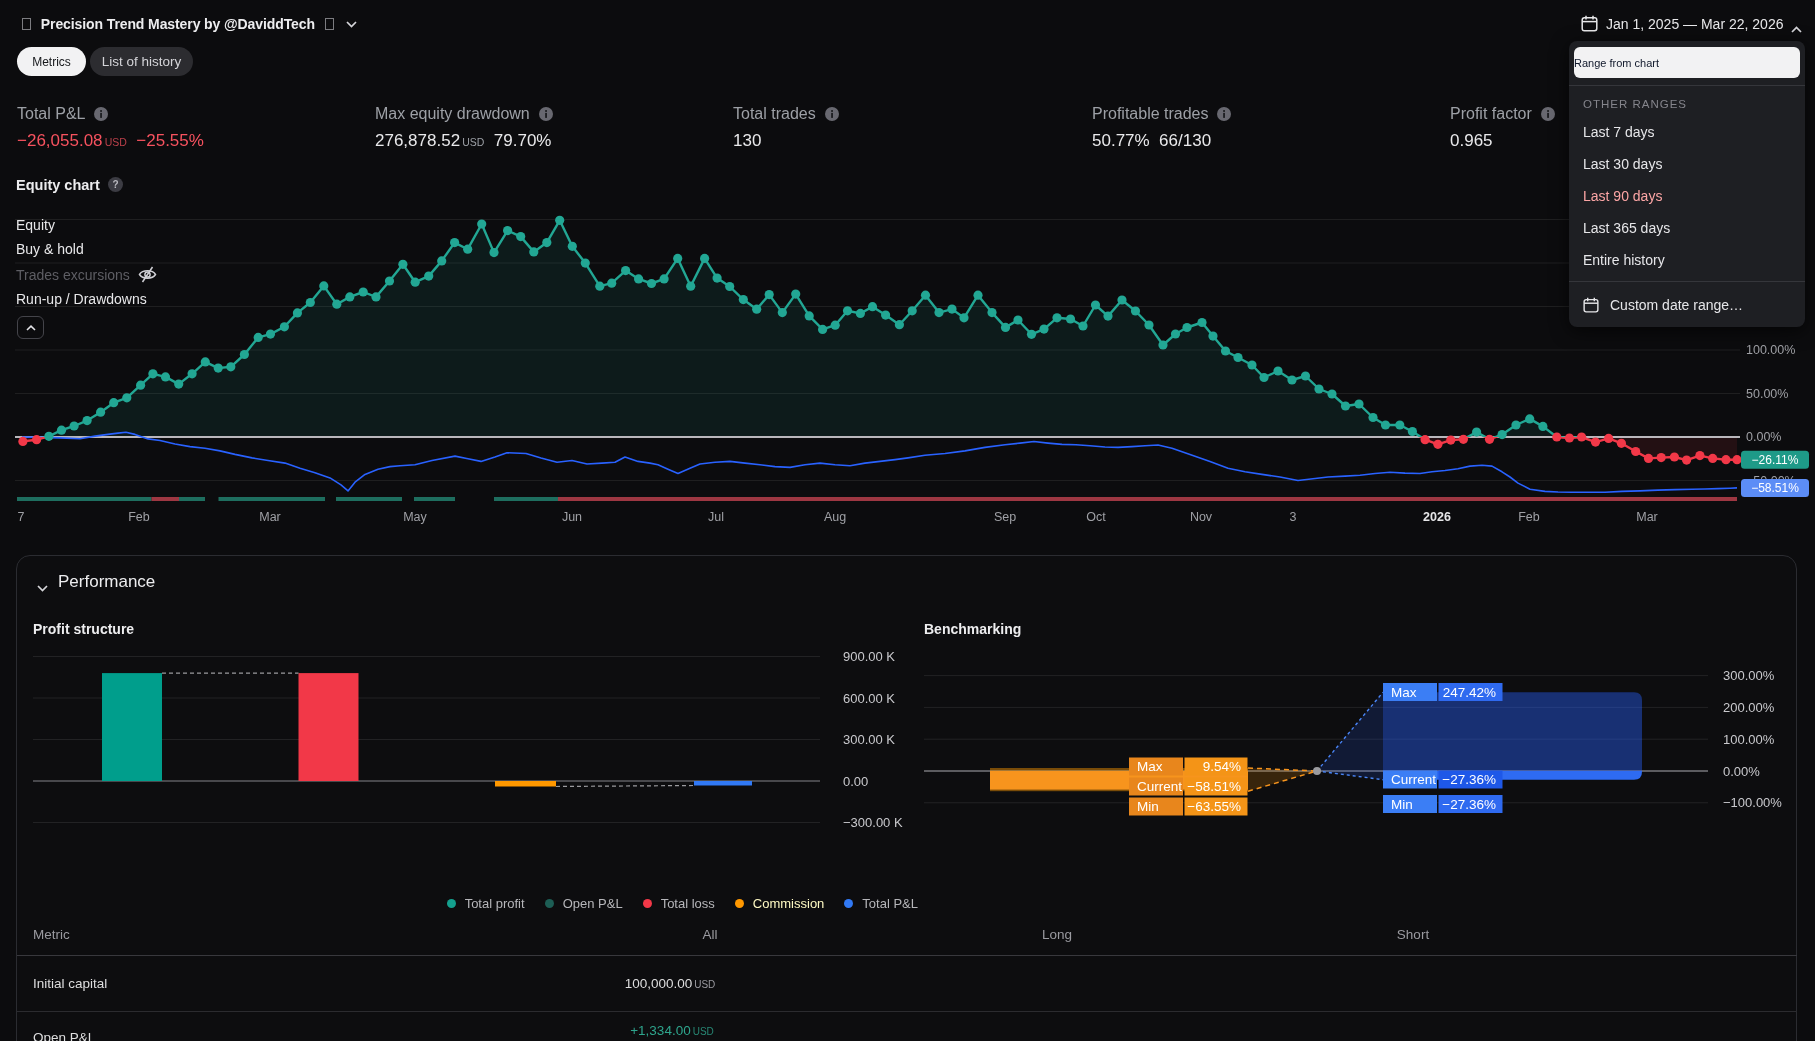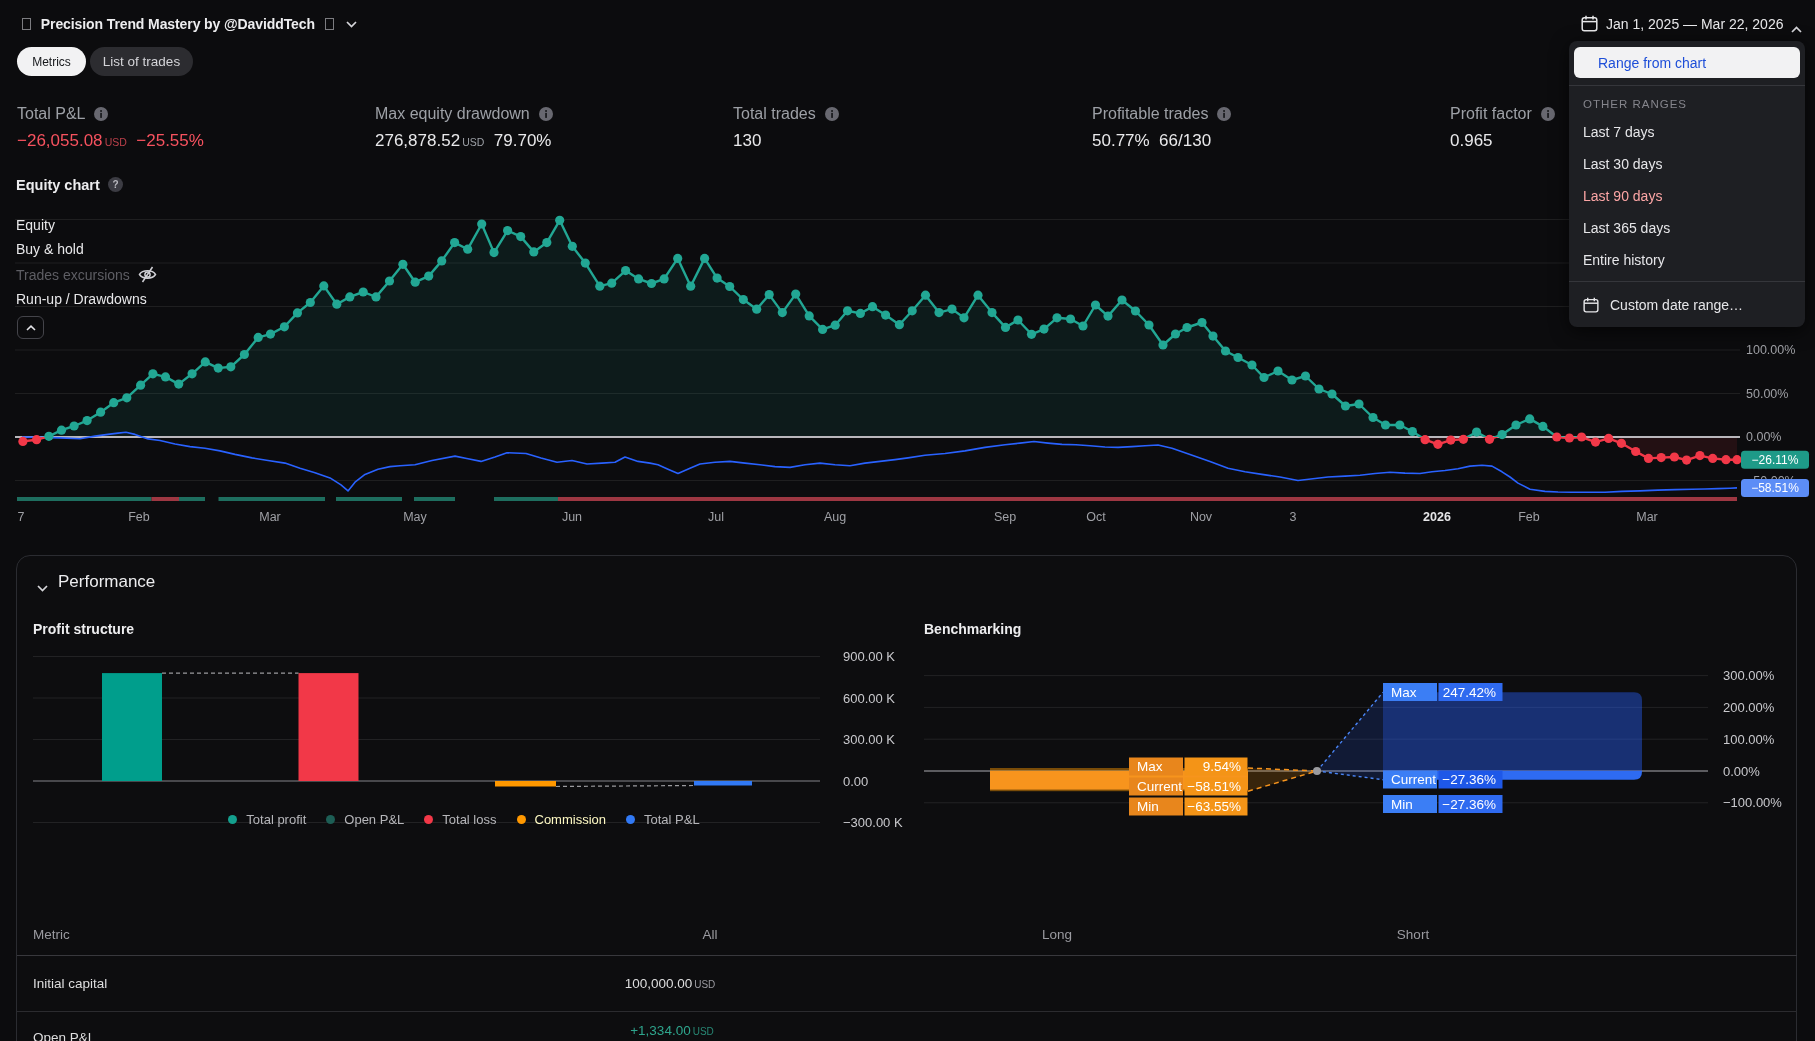--- a/index.html
+++ b/index.html
@@ -17,21 +17,21 @@
         <line x1="12" y1="0.8" x2="12" y2="4.6"></line>
         <line x1="1.2" y1="6.6" x2="15.8" y2="6.6"></line>
       </g>
     </svg>
 <div style="position:absolute;left:1606px;top:16px;font-size:14px;color:#e8e8ea;white-space:nowrap">Jan 1, 2025 — Mar 22, 2026</div>
 <div style="position:absolute;left:1791px;top:19px"><svg width="11" height="7" viewBox="0 0 11 7" fill="none" stroke="#d6d6da" stroke-width="1.7">
         <path d="M1 6 L5.5 1.5 L10 6"></path>
       </svg></div>
 
 <div style="position:absolute;left:17px;top:47px;width:69px;height:29px;border-radius:15px;background:#f2f2f3;color:#15171a;font-size:12px;display:flex;align-items:center;justify-content:center">Metrics</div>
-<div style="position:absolute;left:90px;top:47px;width:103px;height:29px;border-radius:15px;background:#2c2c30;color:#d4d4d8;font-size:13.5px;display:flex;align-items:center;justify-content:center">List of trades</div>
+<div style="position:absolute;left:90px;top:47px;width:103px;height:29px;border-radius:15px;background:#2c2c30;color:#d4d4d8;font-size:13.5px;display:flex;align-items:center;justify-content:center">List of history</div>
 
 <div style="position:absolute;left:17px;top:105px;font-size:16px;color:#9da0a6;white-space:nowrap">Total P&amp;L&nbsp; <svg width="14" height="14" viewBox="0 0 14 14" style="vertical-align:-2px">
         <circle cx="7" cy="7" r="7" fill="#686870"></circle>
         <rect x="6.2" y="5.9" width="1.7" height="5" fill="#17181b"></rect>
         <rect x="6.2" y="3.1" width="1.7" height="1.8" fill="#17181b"></rect>
       </svg></div>
 <div style="position:absolute;left:17px;top:131px;font-size:17px;color:#e9e9eb;white-space:nowrap"><span style="color:#f7525f">−26,055.08<span style="font-size:10.5px;opacity:.75"> USD</span>&nbsp;&nbsp;−25.55%</span></div>
     <div style="position:absolute;left:375px;top:105px;font-size:16px;color:#9da0a6;white-space:nowrap">Max equity drawdown&nbsp; <svg width="14" height="14" viewBox="0 0 14 14" style="vertical-align:-2px">
         <circle cx="7" cy="7" r="7" fill="#686870"></circle>
         <rect x="6.2" y="5.9" width="1.7" height="5" fill="#17181b"></rect>
@@ -278,21 +278,21 @@
 <rect x="462" y="136.0" width="61" height="5.5" fill="#ff9800"></rect>
 <rect x="661" y="136.0" width="58" height="4.5" fill="#3179f5"></rect>
 <line x1="129" y1="28.1" x2="265.5" y2="28.1" stroke="#9a9a9e" stroke-width="1.2" stroke-dasharray="4,3"></line>
 <line x1="523" y1="141.5" x2="661" y2="140.5" stroke="#9a9a9e" stroke-width="1.2" stroke-dasharray="4,3"></line>
 <text x="810" y="16.0" font-size="13" fill="#c9c9cd">900.00 K</text>
       <text x="810" y="57.5" font-size="13" fill="#c9c9cd">600.00 K</text>
       <text x="810" y="99.0" font-size="13" fill="#c9c9cd">300.00 K</text>
       <text x="810" y="140.5" font-size="13" fill="#c9c9cd">0.00</text>
       <text x="810" y="182.0" font-size="13" fill="#c9c9cd">−300.00 K</text>
 </svg>
-<div style="position:absolute;left:0px;top:804px;width:928px;text-align:center;white-space:nowrap"><span style="display:inline-flex;align-items:center;margin:0 10px;white-space:nowrap">
+<div style="position:absolute;left:0px;top:888px;width:928px;text-align:right;white-space:nowrap"><span style="display:inline-flex;align-items:center;margin:0 10px;white-space:nowrap">
         <span style="width:9px;height:9px;border-radius:50%;background:#14a08e;display:inline-block;margin-right:9px"></span>
         <span style="font-size:13px;color:#b6b6ba">Total profit</span>
       </span><span style="display:inline-flex;align-items:center;margin:0 10px;white-space:nowrap">
         <span style="width:9px;height:9px;border-radius:50%;background:#1d5e55;display:inline-block;margin-right:9px"></span>
         <span style="font-size:13px;color:#b6b6ba">Open P&amp;L</span>
       </span><span style="display:inline-flex;align-items:center;margin:8px 10px;white-space:nowrap">
         <span style="width:9px;height:9px;border-radius:50%;background:#f23848;display:inline-block;margin-right:9px"></span>
         <span style="font-size:13px;color:#b6b6ba">Total loss</span>
       </span><span style="display:inline-flex;align-items:center;margin:0 10px;white-space:nowrap">
         <span style="width:9px;height:9px;border-radius:50%;background:#ff9800;display:inline-block;margin-right:9px"></span>
@@ -353,21 +353,21 @@
 <div style="position:absolute;left:1007px;top:927px;width:100px;text-align:center;font-size:13.5px;color:#9a9aa0">Long</div>
 <div style="position:absolute;left:1363px;top:927px;width:100px;text-align:center;font-size:13.5px;color:#9a9aa0">Short</div>
 <div style="position:absolute;left:17px;top:955px;width:1780px;height:1px;background:#38383d"></div>
 <div style="position:absolute;left:33px;top:976px;font-size:13.5px;color:#dededf">Initial capital</div>
 <div style="position:absolute;left:570px;top:976px;width:200px;text-align:center;font-size:13.5px;color:#dededf">100,000.00<span style="font-size:10px;color:#9a9aa0"> USD</span></div>
 <div style="position:absolute;left:17px;top:1011px;width:1780px;height:1px;background:#2b2b2f"></div>
 <div style="position:absolute;left:33px;top:1030px;font-size:13.5px;color:#dededf">Open P&amp;L</div>
 <div style="position:absolute;left:572px;top:1023px;width:200px;text-align:center;font-size:13.5px;color:#2ea58d">+1,334.00<span style="font-size:10px;opacity:.8"> USD</span></div>
 
 <div style="position:absolute;left:1569px;top:41px;width:236px;height:286px;background:#1e1f23;border-radius:8px;box-shadow:0 4px 18px rgba(0,0,0,.65);z-index:30">
-  <div style="position:absolute;left:5px;top:6px;width:226px;height:31px;background:#f2f2f3;border-radius:6px;color:#1d4ed8;font-size:14px;display:flex;align-items:center;padding-left:24px;box-sizing:border-box">Range from chart</div>
+  <div style="position:absolute;left:5px;top:6px;width:226px;height:31px;background:#f2f2f3;border-radius:6px;color:#0f172a;font-size:11px;display:flex;align-items:center;padding-left:0;box-sizing:border-box">Range from chart</div>
   <div style="position:absolute;left:0;top:44px;width:236px;height:1px;background:#35363b"></div>
   <div style="position:absolute;left:14px;top:57px;font-size:11.5px;letter-spacing:1px;color:#85858c">OTHER RANGES</div>
   <div style="position:absolute;left:14px;top:83px;font-size:14px;color:#e6e6e9">Last 7 days</div>
       <div style="position:absolute;left:14px;top:115px;font-size:14px;color:#e6e6e9">Last 30 days</div>
       <div style="position:absolute;left:14px;top:147px;font-size:14px;color:#fca5a5">Last 90 days</div>
       <div style="position:absolute;left:14px;top:179px;font-size:14px;color:#e6e6e9">Last 365 days</div>
       <div style="position:absolute;left:14px;top:211px;font-size:14px;color:#e6e6e9">Entire history</div>
   <div style="position:absolute;left:0;top:240px;width:236px;height:1px;background:#35363b"></div>
   <div style="position:absolute;left:14px;top:256px"><svg style="" width="16" height="16" viewBox="0 0 17 17">
           <g fill="none" stroke="#e6e6e9" stroke-width="1.5">

